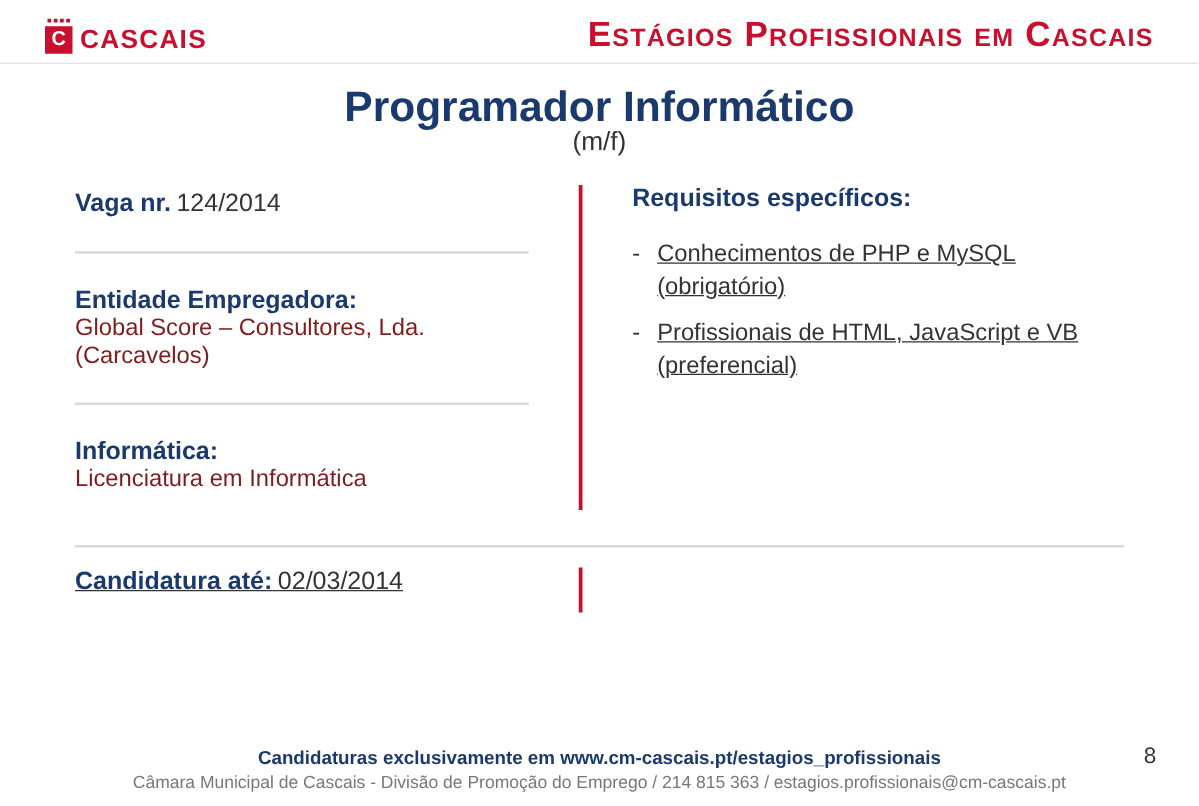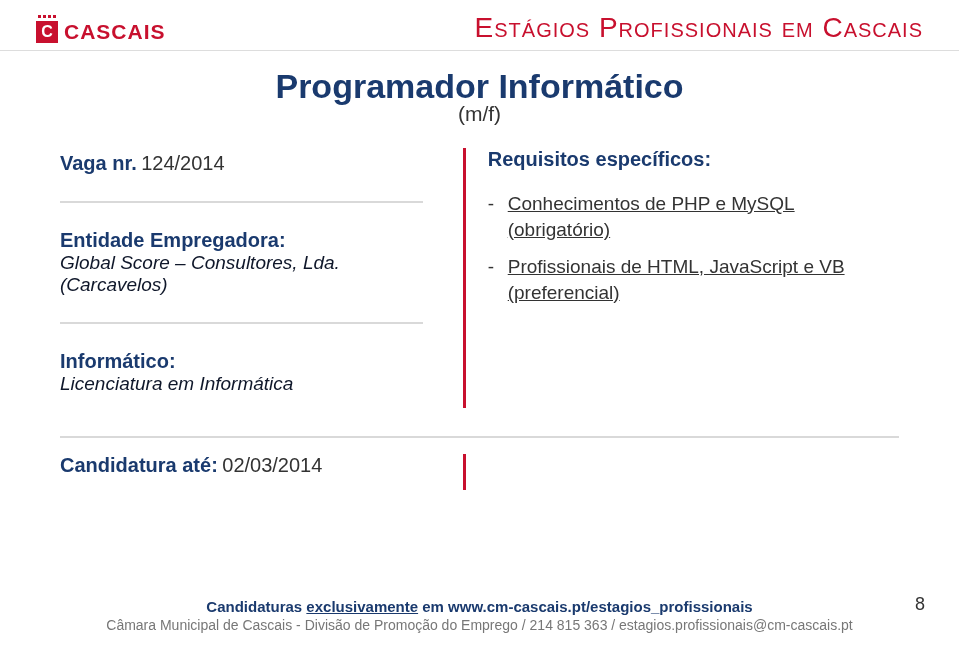--- a/index.html
+++ b/index.html
@@ -53,21 +53,21 @@
     font-size: 21px;
     letter-spacing: 1px;
   }
   .program-title {
     flex: 1;
     text-align: right;
     color: #c8102e;
     font-size: 28px;
     letter-spacing: 1px;
     font-variant: small-caps;
-    font-weight: 400;
+    font-weight: 700;
   }
   .main {
     padding: 12px 60px 10px 60px;
   }
   .job-title {
     text-align: center;
     font-size: 34px;
     font-weight: 700;
     color: #1a3a6e;
     margin-top: 4px;
@@ -85,40 +85,39 @@
   }
   .col-left {
     width: 48%;
     padding-right: 40px;
     display: flex;
     flex-direction: column;
     gap: 18px;
   }
   .col-right {
     width: 52%;
-    padding-left: 22px;
+    padding-left: 40px;
     border-left: 3px solid #c8102e;
     min-height: 260px;
   }
   .block {
     padding: 4px 0;
   }
   .label-strong {
     font-weight: 700;
     color: #1a3a6e;
     font-size: 20px;
   }
   .value-text {
     font-size: 20px;
     color: #333;
   }
   .value-sub {
     font-size: 19px;
-    color: #0f172a;
-    font-style: italic;
+    color: #7f1d1d;
   }
   .req-list {
     list-style: none;
     margin-top: 14px;
     text-decoration: underline;
   }
   .req-list li {
     font-size: 19px;
     color: #333;
     padding: 6px 0 6px 20px;
@@ -131,38 +130,39 @@
     left: 0;
   }
   .lower-row {
     display: flex;
     margin-top: 28px;
     border-top: 2px solid #d9d9d9;
     padding-top: 16px;
   }
   .lower-left {
     width: 48%;
+    text-decoration: underline;
   }
   .lower-right-border {
     border-left: 3px solid #c8102e;
     min-height: 36px;
   }
   .footer {
     position: absolute;
     bottom: 12px;
     left: 0;
     right: 0;
     text-align: center;
     font-size: 15px;
   }
   .footer-line1 {
     color: #1a3a6e;
     font-weight: 700;
   }
-  .footer-line1 .underline { text-decoration: underline; }
+  .footer-line1 .underline { }
   .footer-line2 {
     color: #777;
     font-size: 14px;
     margin-top: 2px;
   }
   .page-num {
     position: absolute;
     right: 34px;
     bottom: 30px;
     font-size: 18px;
@@ -209,21 +209,21 @@
 
       <div class="block">
         <div class="label-strong">Entidade Empregadora:</div>
         <div class="value-sub">Global Score – Consultores, Lda.</div>
         <div class="value-sub">(Carcavelos)</div>
       </div>
 
       <div class="left-sep"></div>
 
       <div class="block">
-        <div class="label-strong">Informático:</div>
+        <div class="label-strong">Informática:</div>
         <div class="value-sub">Licenciatura em Informática</div>
       </div>
 
     </div>
 
     <div class="col-right">
       <div class="label-strong">Requisitos específicos:</div>
       <ul class="req-list">
         <li>Conhecimentos de PHP e MySQL (obrigatório)</li>
         <li>Profissionais de HTML, JavaScript e VB (preferencial)</li>

